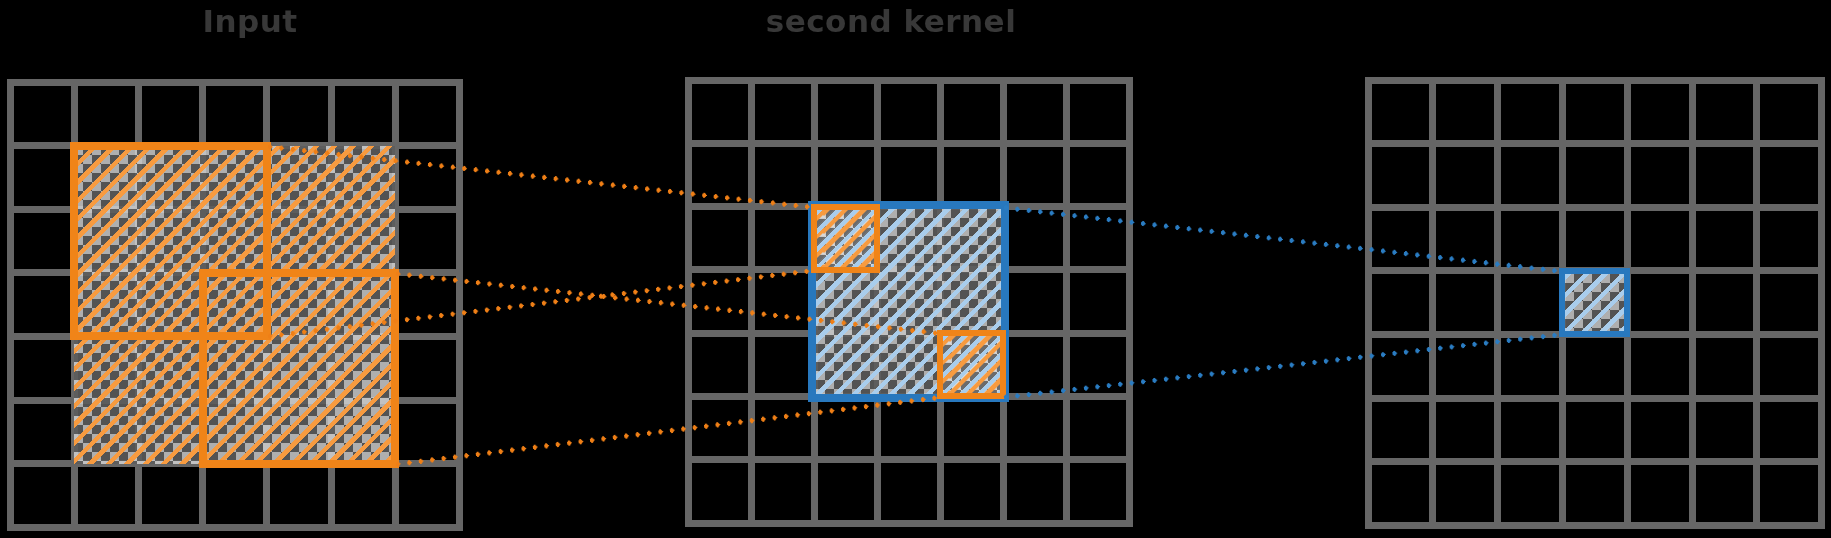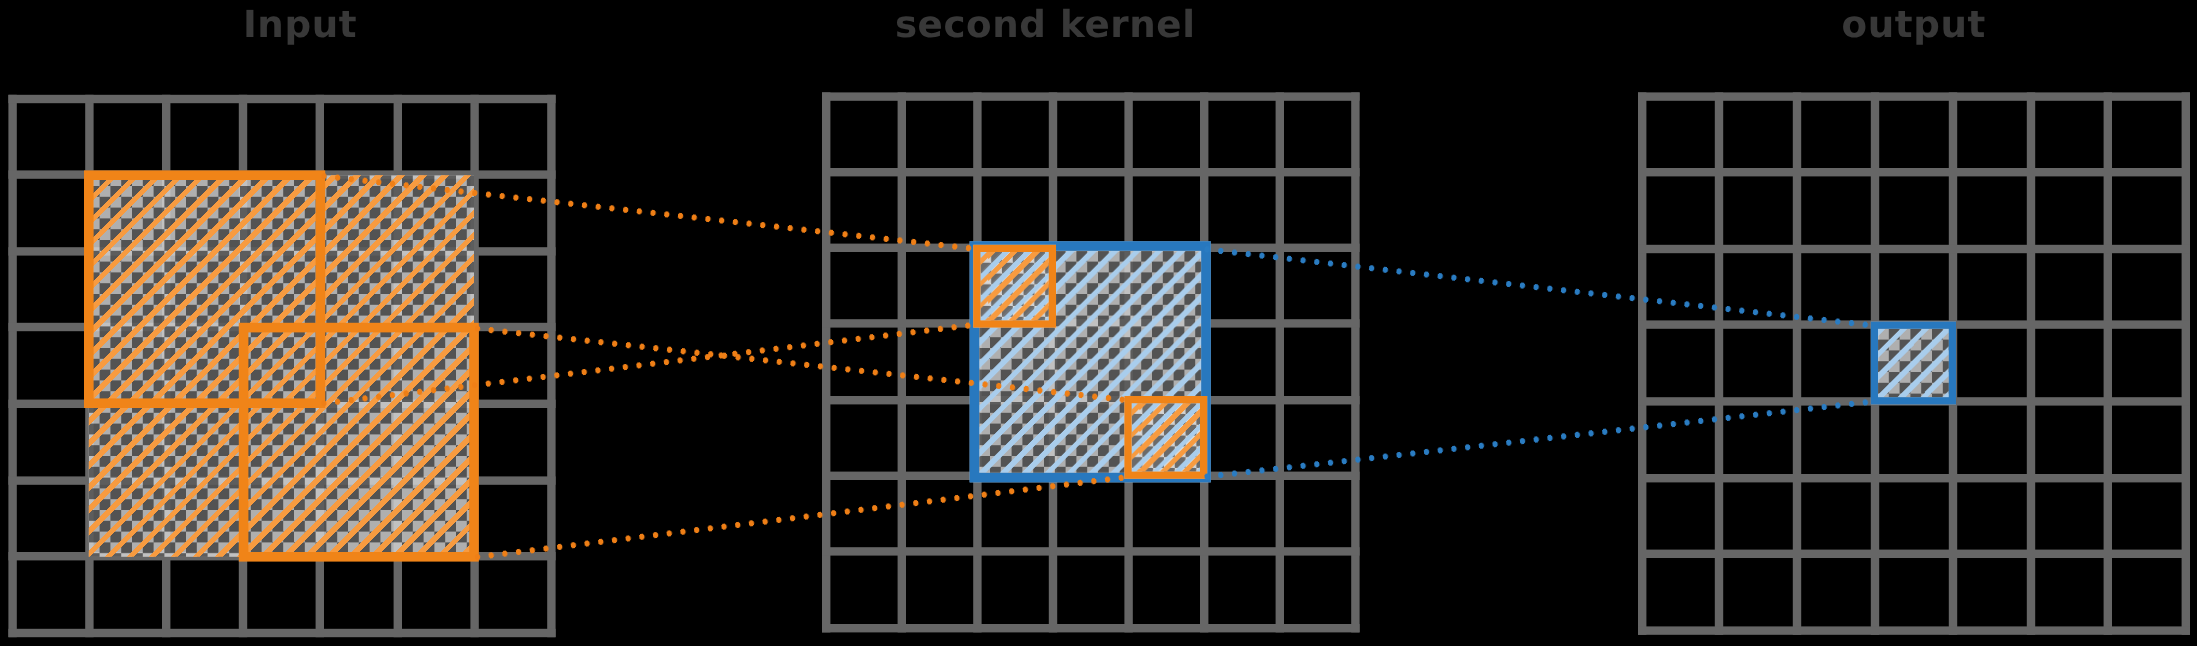--- a/index.html
+++ b/index.html
@@ -60,22 +60,21 @@
     background-size: 11.5px 5px;
     background-repeat: repeat-x;
     z-index: 9;
   }
 </style>
 </head>
 <body>
 
 <div id="canvas">
   <div class="label" id="label-input" style="left: 250px;">Input</div>
-  <div class="label" id="label-hidden" style="left: 871px;">second kernel</div>
-  <div class="label" id="label-output" style="left: 1594.8px;">output</div>
+  <div class="label" id="label-hidden" style="left: 891px;">second kernel</div>
 
 <div class="grid" style="left: 6.5px; top: 78.5px; width: 456.4px; height: 452.2px;">
       <div class="gl" style="left: 0px; top: 0px; width: 7px; height: 452.2px;"></div>
       <div class="gl" style="left: 64.2px; top: 0px; width: 7px; height: 452.2px;"></div>
       <div class="gl" style="left: 128.4px; top: 0px; width: 7px; height: 452.2px;"></div>
       <div class="gl" style="left: 192.6px; top: 0px; width: 7px; height: 452.2px;"></div>
       <div class="gl" style="left: 256.8px; top: 0px; width: 7px; height: 452.2px;"></div>
       <div class="gl" style="left: 321px; top: 0px; width: 7px; height: 452.2px;"></div>
       <div class="gl" style="left: 385.2px; top: 0px; width: 7px; height: 452.2px;"></div>
       <div class="gl" style="left: 449.4px; top: 0px; width: 7px; height: 452.2px;"></div>

